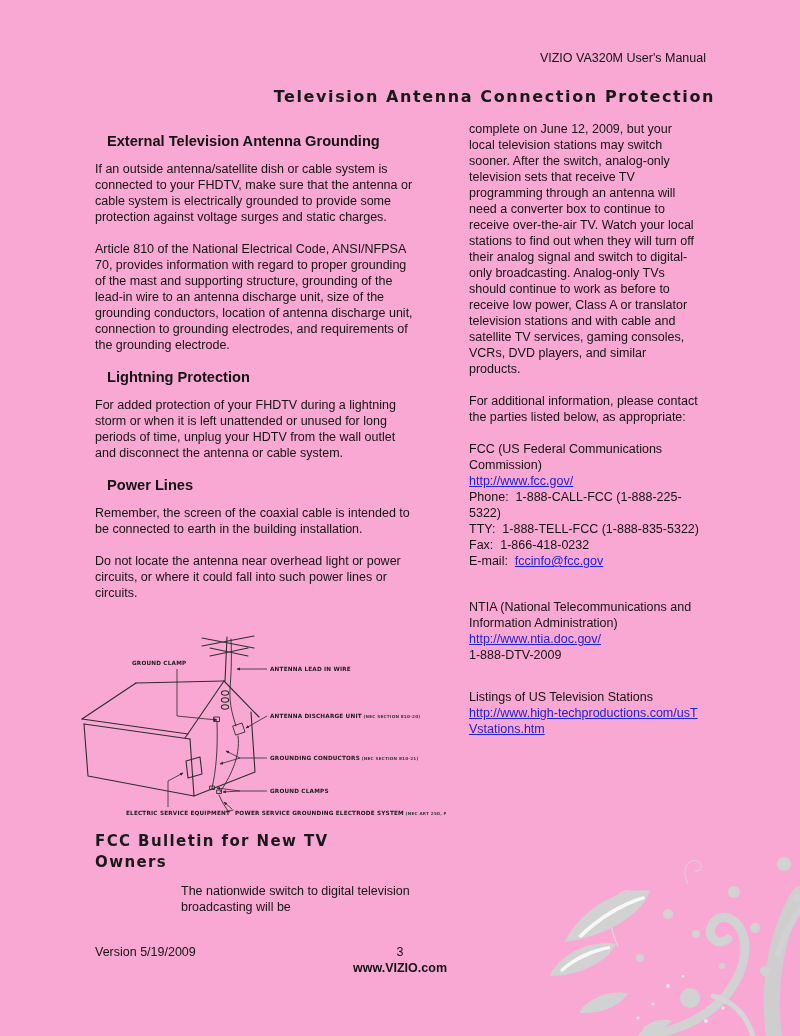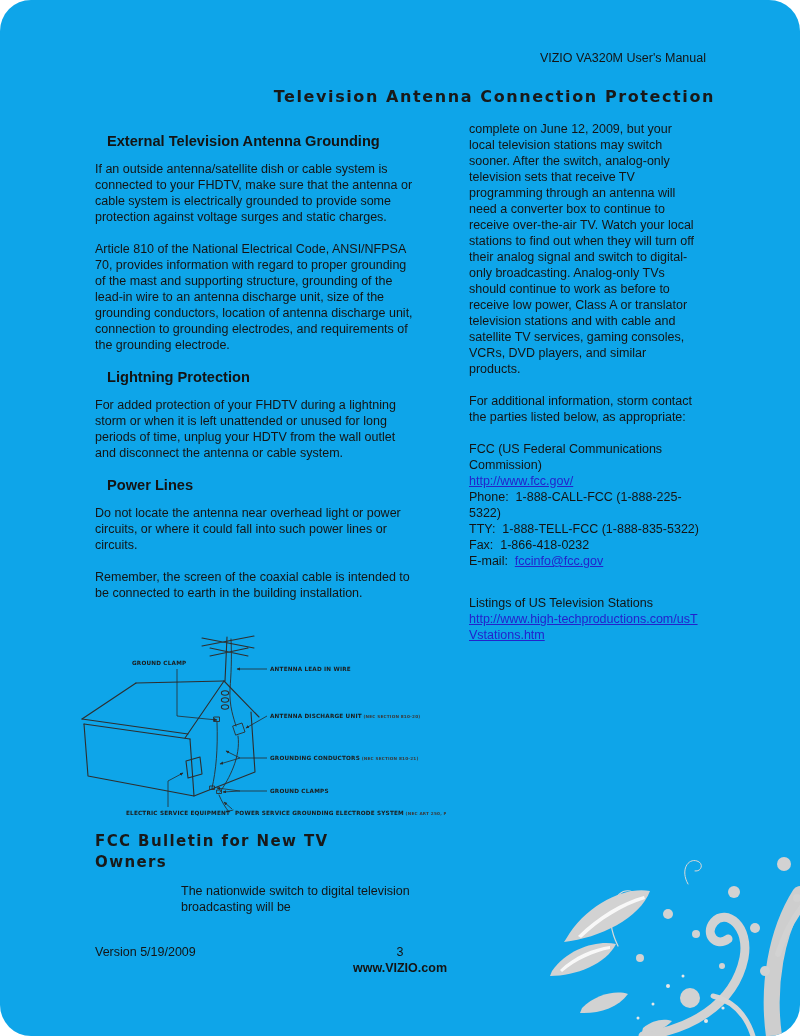--- a/index.html
+++ b/index.html
@@ -1,18 +1,18 @@
 <!DOCTYPE html>
 <html><head>
 <meta charset="utf-8">
 <style>
   html,body{margin:0;padding:0;background:#ffffff;}
   .page{
-    position:relative;width:800px;height:1036px;background:#0ea5e9;overflow:hidden;
-    font-family:"Liberation Sans",sans-serif;font-size:12.5px;line-height:16px;color:#141414;border-radius:31px;
+    position:relative;width:800px;height:1036px;background:#f9a8d4;overflow:hidden;
+    font-family:"Liberation Sans",sans-serif;font-size:12.5px;line-height:16px;color:#141414;
   }
   .hdr{position:absolute;top:50px;left:0;right:94px;text-align:right;}
   .page-title{
     position:absolute;top:89px;left:95px;width:620px;
     font-family:"DejaVu Sans",sans-serif;font-weight:bold;font-size:16px;letter-spacing:1.6px;color:#191919;text-align:right;
   }
   .col-left{position:absolute;top:121px;left:95px;width:324px;}
   .col-right{position:absolute;top:121px;left:469px;width:231px;}
   p{margin:0 0 16px 0;}
   .sec-h{font-weight:bold;margin:12px;}
@@ -84,22 +84,22 @@
 
   <div class="col-left">
     <h3 class="sec-h">External Television Antenna Grounding</h3>
     <p>If an outside antenna/satellite dish or cable system is connected to your FHDTV, make sure that the antenna or cable system is electrically grounded to provide some protection against voltage surges and static charges.</p>
     <p>Article 810 of the National Electrical Code, ANSI/NFPSA 70, provides information with regard to proper grounding of the mast and supporting structure, grounding of the lead-in wire to an antenna discharge unit, size of the grounding conductors, location of antenna discharge unit, connection to grounding electrodes, and requirements of the grounding electrode.</p>
 
     <h3 class="sec-h">Lightning Protection</h3>
     <p>For added protection of your FHDTV during a lightning storm or when it is left unattended or unused for long periods of time, unplug your HDTV from the wall outlet and disconnect the antenna or cable system.</p>
 
     <h3 class="sec-h">Power Lines</h3>
+    <p>Remember, the screen of the coaxial cable is intended to be connected to earth in the building installation.</p>
     <p>Do not locate the antenna near overhead light or power circuits, or where it could fall into such power lines or circuits.</p>
-    <p>Remember, the screen of the coaxial cable is intended to be connected to earth in the building installation.</p>
   </div>
 
   <svg class="diagram" width="378" height="192" viewBox="0 0 378 192">
     <defs>
       <marker id="arr" markerWidth="5" markerHeight="5" refX="4" refY="2" orient="auto">
         <path d="M0,0 L4.5,2 L0,4 Z" fill="#2a2a2a"></path>
       </marker>
     </defs>
     <g stroke="#2e2e2e" stroke-width="1.1" fill="none" stroke-linejoin="round" stroke-linecap="round">
 
@@ -154,31 +154,36 @@
     <text class="dg-label" x="202" y="162">GROUND CLAMPS</text>
     <text class="dg-label" x="58" y="184">ELECTRIC SERVICE EQUIPMENT</text>
     <text class="dg-label" x="167" y="184"><tspan>POWER SERVICE GROUNDING ELECTRODE SYSTEM</tspan><tspan class="dg-note"> (NEC ART 250, PART H)</tspan></text>
   </svg>
 
   <div class="fcc-head">FCC Bulletin for New TV Owners</div>
   <div class="fcc-intro">The nationwide switch to digital television broadcasting will be</div>
 
   <div class="col-right">
     <p>complete on June 12, 2009, but your local television stations may switch sooner. After the switch, analog-only television sets that receive TV programming through an antenna will need a converter box to continue to receive over-the-air TV. Watch your local stations to find out when they will turn off their analog signal and switch to digital-only broadcasting. Analog-only TVs should continue to work as before to receive low power, Class A or translator television stations and with cable and satellite TV services, gaming consoles, VCRs, DVD players, and similar products.</p>
-    <p>For additional information, storm contact the parties listed below, as appropriate:</p>
+    <p>For additional information, please contact the parties listed below, as appropriate:</p>
 
     <div>
       <div>FCC (US Federal Communications Commission)</div>
       <div><a class="link">http://www.fcc.gov/</a></div>
       <div class="pre">Phone:  1-888-CALL-FCC (1-888-225-5322)</div>
       <div class="pre">TTY:  1-888-TELL-FCC (1-888-835-5322)</div>
       <div class="pre">Fax:  1-866-418-0232</div>
       <div class="pre"><span>E-mail:  </span><a class="link">fccinfo@fcc.gov</a></div>
     </div>
 
+    <div class="gap30">
+      <div>NTIA (National Telecommunications and Information Administration)</div>
+      <div><a class="link">http://www.ntia.doc.gov/</a></div>
+      <div>1-888-DTV-2009</div>
+    </div>
 
     <div class="gap26">
       <div>Listings of US Television Stations</div>
       <div><a class="link">http://www.high-techproductions.com/usTVstations.htm</a></div>
     </div>
   </div>
 
 
   <div class="foot-version">Version 5/19/2009</div>
   <div class="foot-center">

